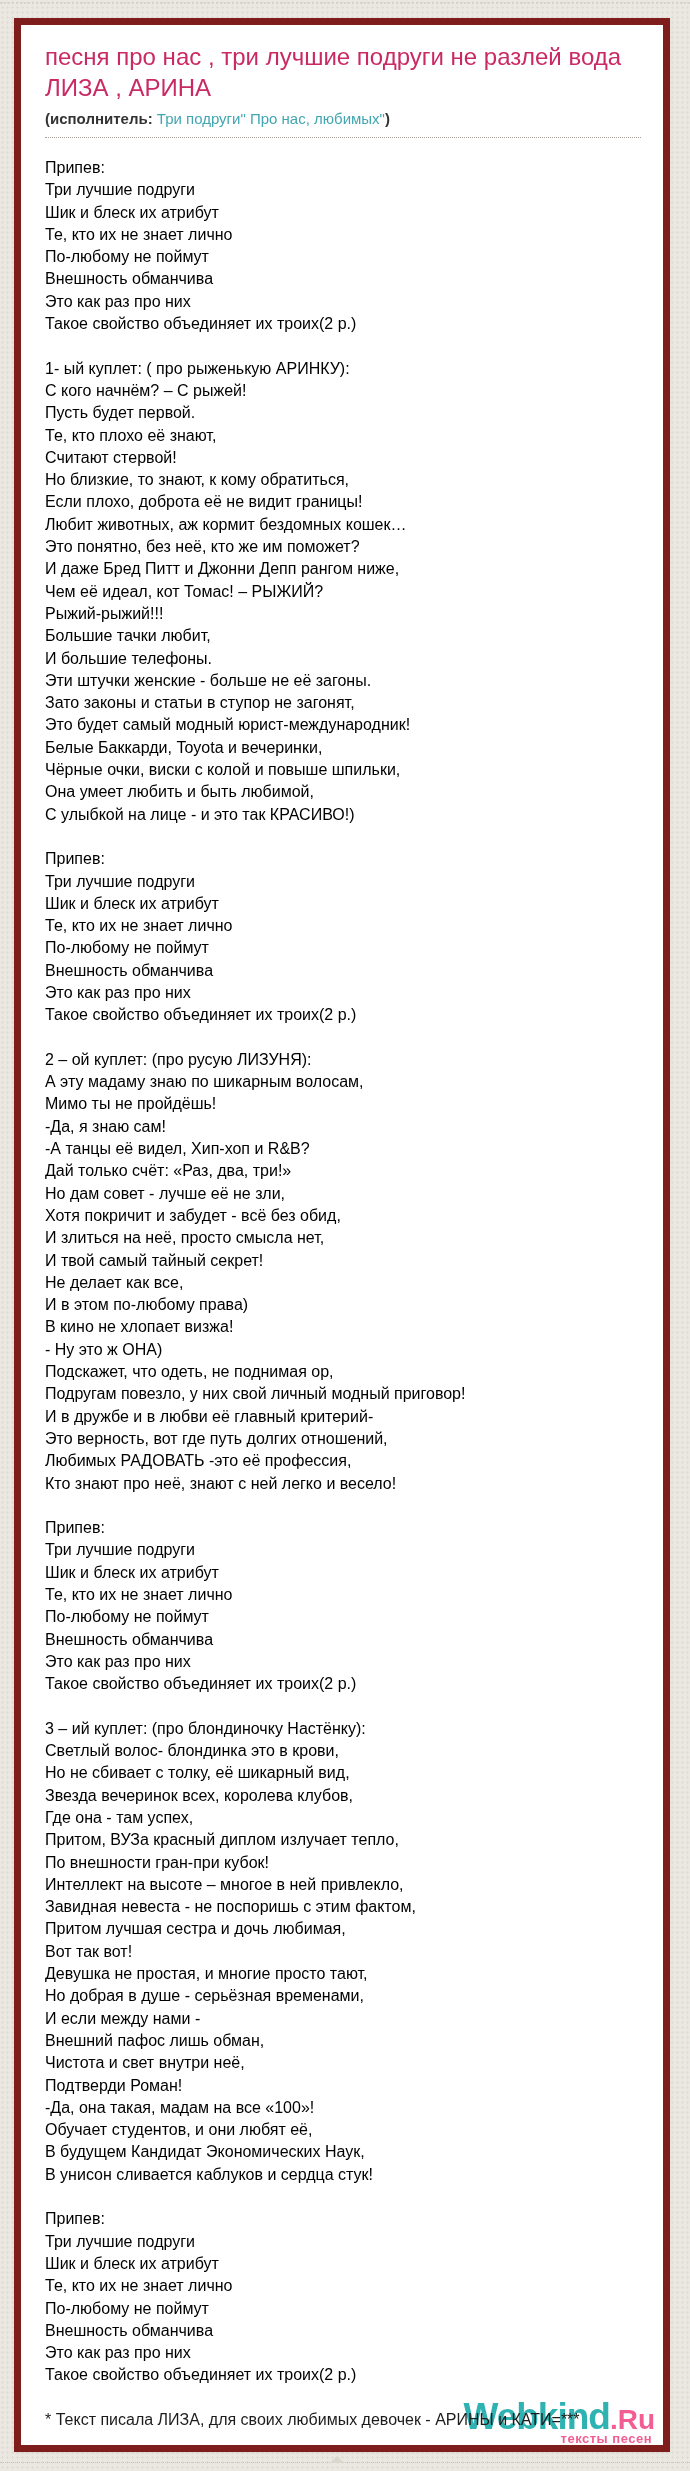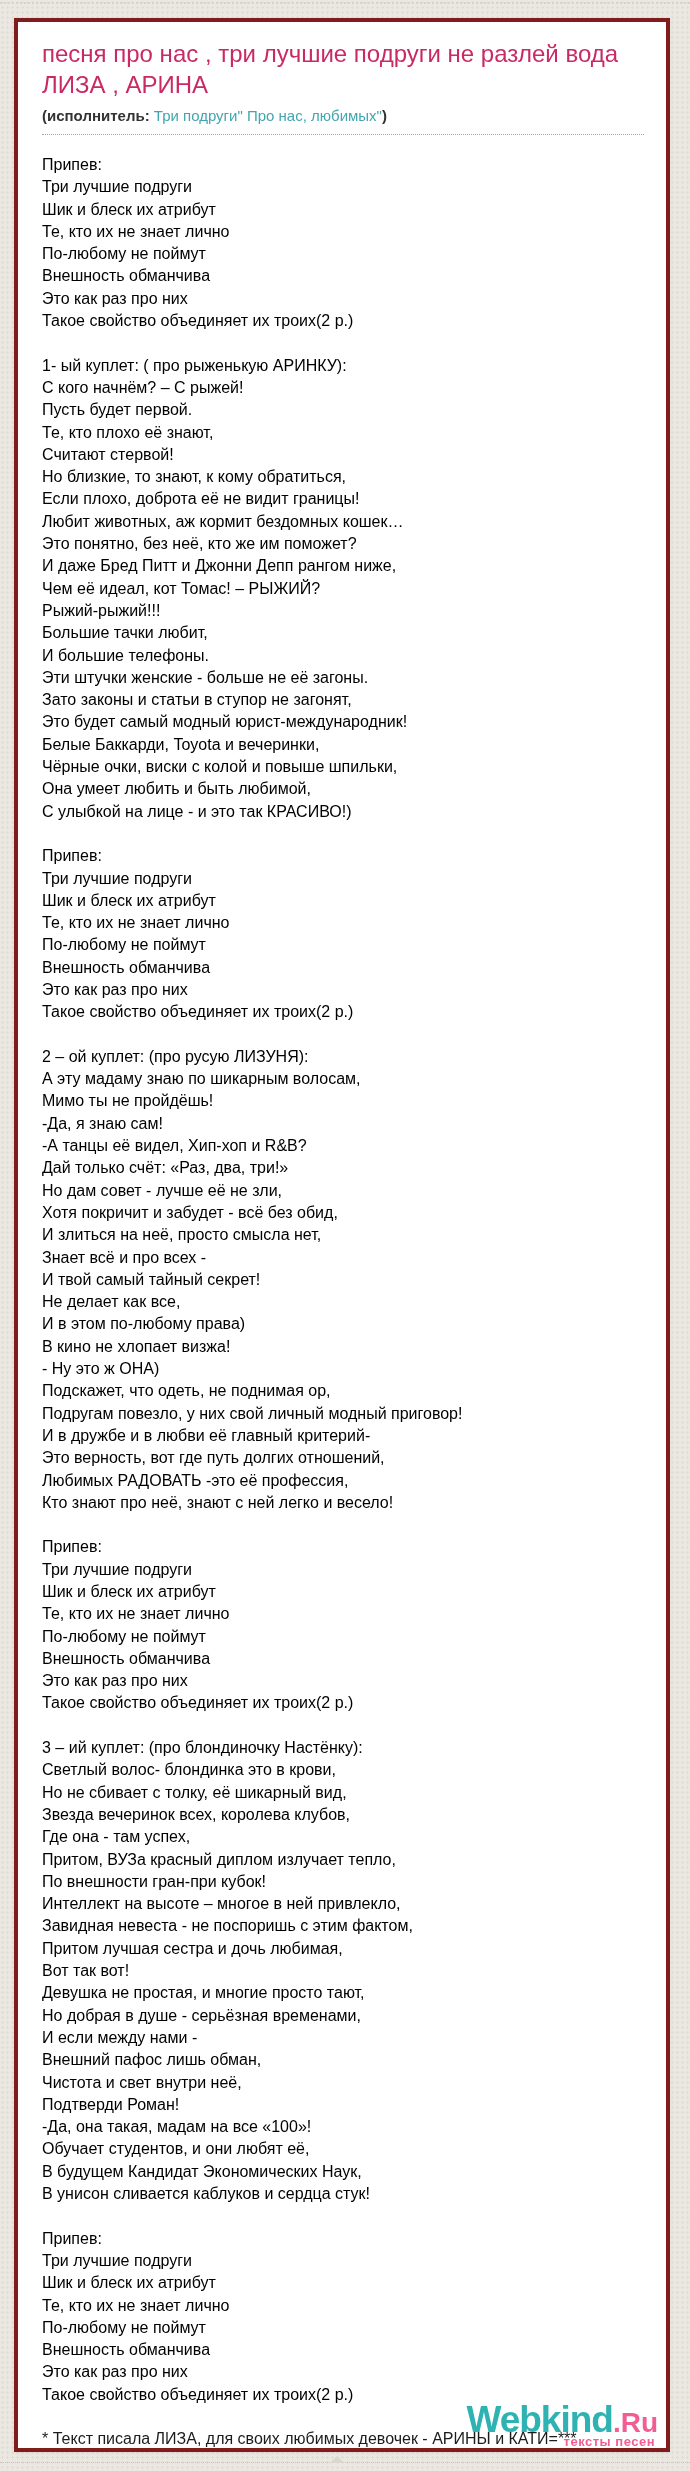--- a/index.html
+++ b/index.html
@@ -23,21 +23,21 @@
     width: 100%;
     border-top: 2px dotted #d8d3c9;
   }
   .card {
     position: absolute;
     top: 18px;
     left: 14px;
     width: 656px;
     height: 2434px;
     background: #ffffff;
-    border: 4px solid #7f1d1d;
+    border: 7px solid #7f1d1d;
     box-shadow: 0 1px 3px rgba(0,0,0,0.06);
     padding: 16px 22px 0 24px;
   }
   .title {
     margin: 0;
     font-size: 24px;
     line-height: 31px;
     font-weight: 400;
     color: #c92a63;
   }
@@ -179,21 +179,20 @@
       <div class="lyric-line">&nbsp;</div>
       <div class="lyric-line">2 – ой куплет: (про русую ЛИЗУНЯ):</div>
       <div class="lyric-line">А эту мадаму знаю по шикарным волосам,</div>
       <div class="lyric-line">Мимо ты не пройдёшь!</div>
       <div class="lyric-line">-Да, я знаю сам!</div>
       <div class="lyric-line">-А танцы её видел, Хип-хоп и R&amp;B?</div>
       <div class="lyric-line">Дай только счёт: «Раз, два, три!»</div>
       <div class="lyric-line">Но дам совет - лучше её не зли,</div>
       <div class="lyric-line">Хотя покричит и забудет - всё без обид,</div>
       <div class="lyric-line">И злиться на неё, просто смысла нет,</div>
-      <div class="lyric-line">Знает всё и про всех -</div>
       <div class="lyric-line">И твой самый тайный секрет!</div>
       <div class="lyric-line">Не делает как все,</div>
       <div class="lyric-line">И в этом по-любому права)</div>
       <div class="lyric-line">В кино не хлопает визжа!</div>
       <div class="lyric-line">- Ну это ж ОНА)</div>
       <div class="lyric-line">Подскажет, что одеть, не поднимая ор,</div>
       <div class="lyric-line">Подругам повезло, у них свой личный модный приговор!</div>
       <div class="lyric-line">И в дружбе и в любви её главный критерий-</div>
       <div class="lyric-line">Это верность, вот где путь долгих отношений,</div>
       <div class="lyric-line">Любимых РАДОВАТЬ -это её профессия,</div>

